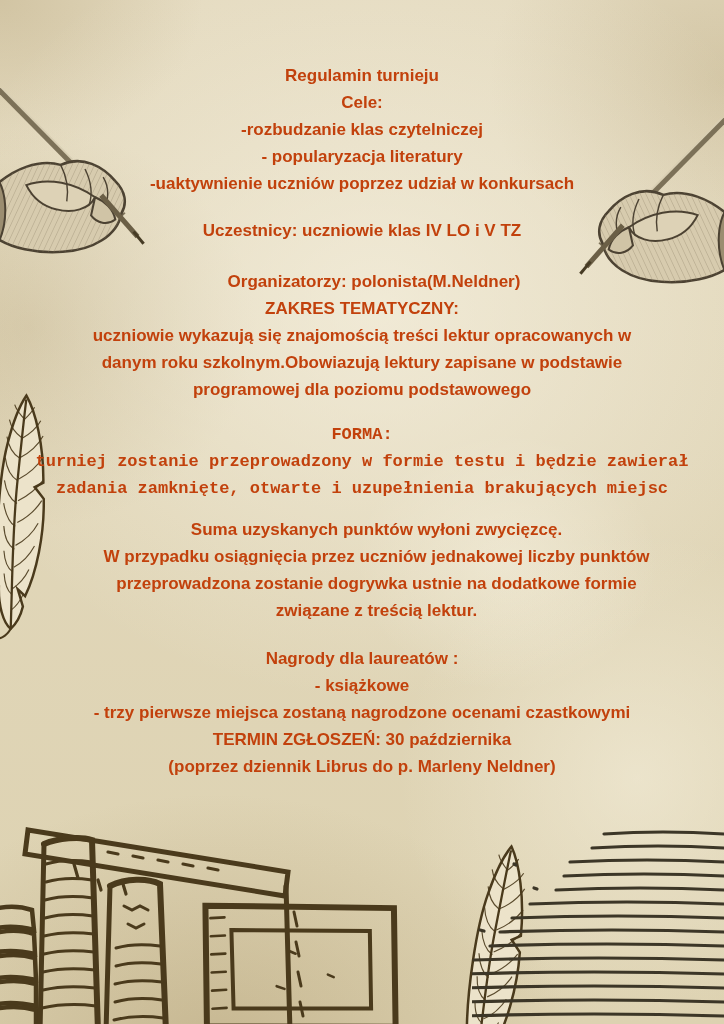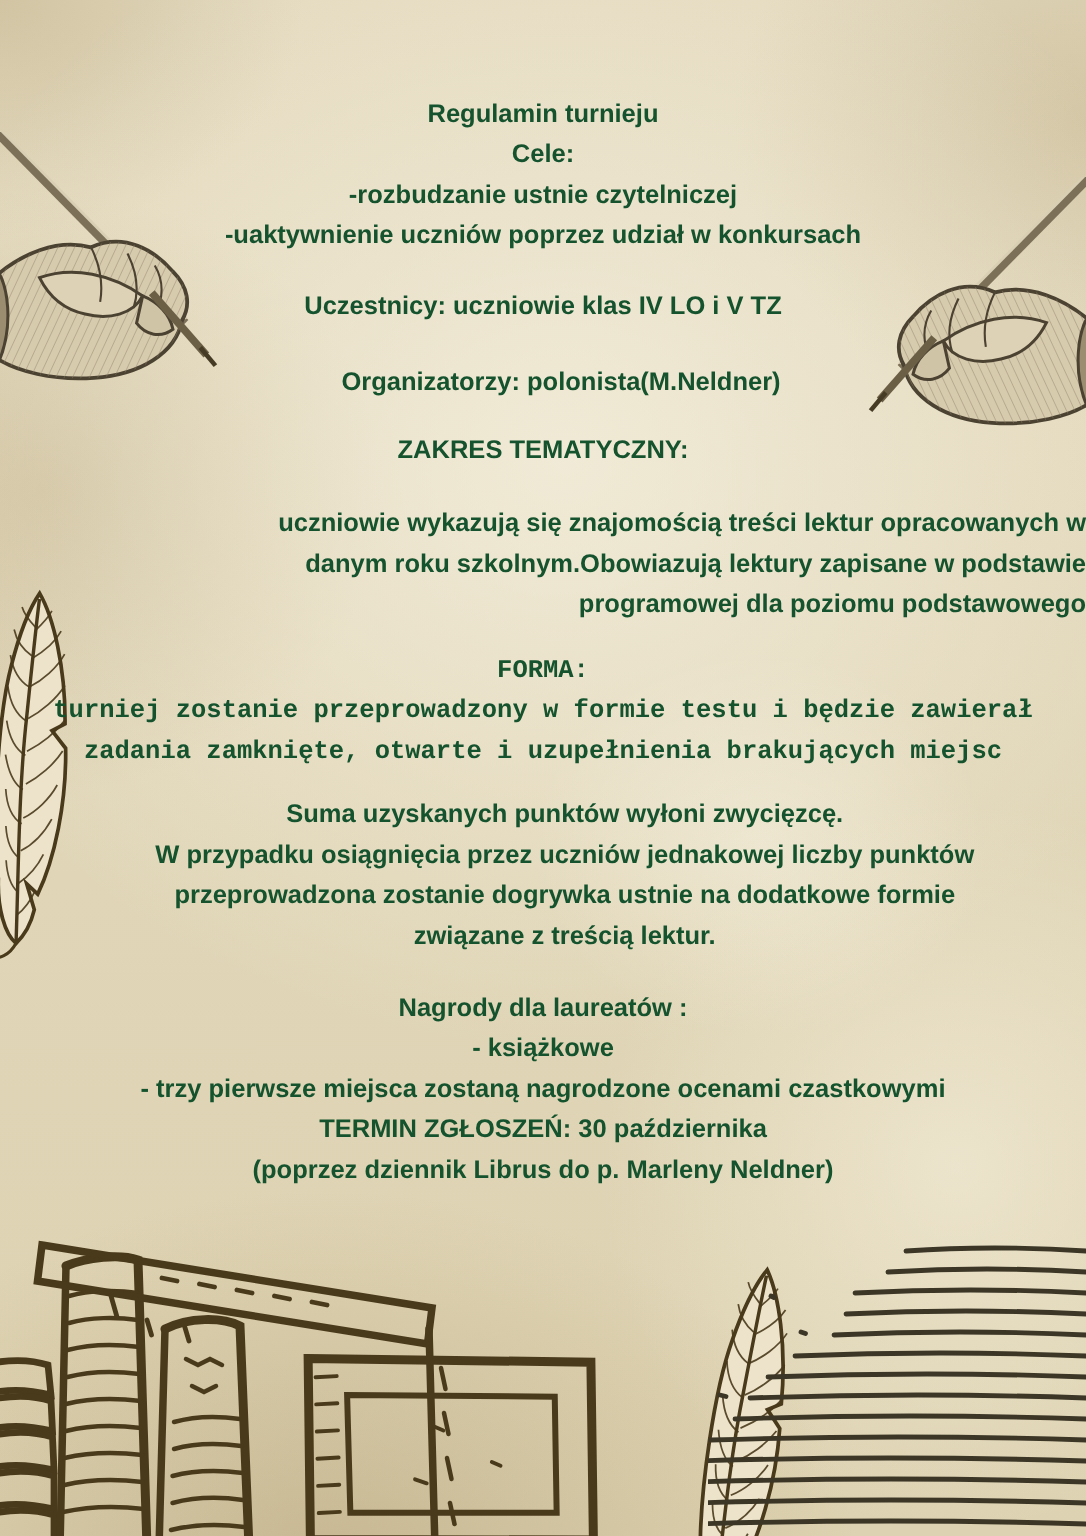--- a/index.html
+++ b/index.html
@@ -13,28 +13,28 @@
       radial-gradient(45% 28% at 4% 32%, rgba(167,146,99,.30), rgba(167,146,99,0) 70%),
       radial-gradient(50% 30% at 100% 8%, rgba(167,146,99,.28), rgba(167,146,99,0) 65%),
       radial-gradient(70% 35% at 30% 102%, rgba(152,128,80,.32), rgba(152,128,80,0) 70%),
       radial-gradient(40% 22% at 0% 0%, rgba(167,146,99,.30), rgba(167,146,99,0) 70%),
       radial-gradient(30% 18% at 70% 55%, rgba(255,252,240,.35), rgba(255,252,240,0) 70%),
       linear-gradient(#e4dabf,#ddd2b1);
   }
   .content{
     position:absolute;left:0;top:0;width:724px;
     padding-top:62px;text-align:center;
-    color:#14532d;font-weight:bold;font-size:17px;line-height:27px;
+    color:#c2410c;font-weight:bold;font-size:17px;line-height:27px;
     z-index:5;
   }
   .line{white-space:nowrap;}
   .sec-participants{margin-top:20px;text-align:center;}
   .sec-organizers{margin-top:24px;margin-left:24px;}
-  .sec-scope-head{margin-top:18px;}
-  .sec-scope{margin-top:22px;text-align:right;}
+  .sec-scope-head{margin-top:0;}
+  .sec-scope{}
   .sec-form{margin-top:18px;font-family:Liberation Mono, monospace;}
   .sec-scoring{margin-top:22px;margin-top:22px;padding-left:29px;}
   .sec-scoring{margin-top:14px;}
   .sec-awards{margin-top:14px;margin-top:18px;}
   .sec-awards{margin-top:21px;}
   .deco{position:absolute;z-index:1;}
   .hand-left{left:-4px;top:88px;width:182px;height:172px;}
   .hand-right{right:-4px;top:118px;width:182px;height:172px;transform:scaleX(-1);}
   .feather-left{left:-14px;top:386px;width:76px;height:268px;transform:rotate(2deg);}
   .feather-bottom{left:436px;top:842px;width:124px;height:260px;transform:rotate(7deg);}
@@ -225,21 +225,22 @@
     <path d="M-8 188 Q122 184 252 188"></path>
     <path d="M62 60 l3 1"></path>
       <path d="M42 36 l2 1"></path>
       <path d="M8 102 l4 1"></path>
   </g>
 </svg>
 
 <div class="content">
   <div class="line">Regulamin turnieju</div>
   <div class="line">Cele:</div>
-  <div class="line">-rozbudzanie ustnie czytelniczej</div>
+  <div class="line">-rozbudzanie klas czytelniczej</div>
+  <div class="line">- popularyzacja literatury</div>
   <div class="line">-uaktywnienie uczniów poprzez udział w konkursach</div>
 
   <div class="line sec-participants">Uczestnicy: uczniowie klas IV LO i V TZ</div>
 
   <div class="line sec-organizers">Organizatorzy: polonista(M.Neldner)</div>
 
   <div class="line sec-scope-head">ZAKRES TEMATYCZNY:</div>
 
   <div class="sec-scope">
     <div class="line">uczniowie wykazują się znajomością treści lektur opracowanych w</div>

